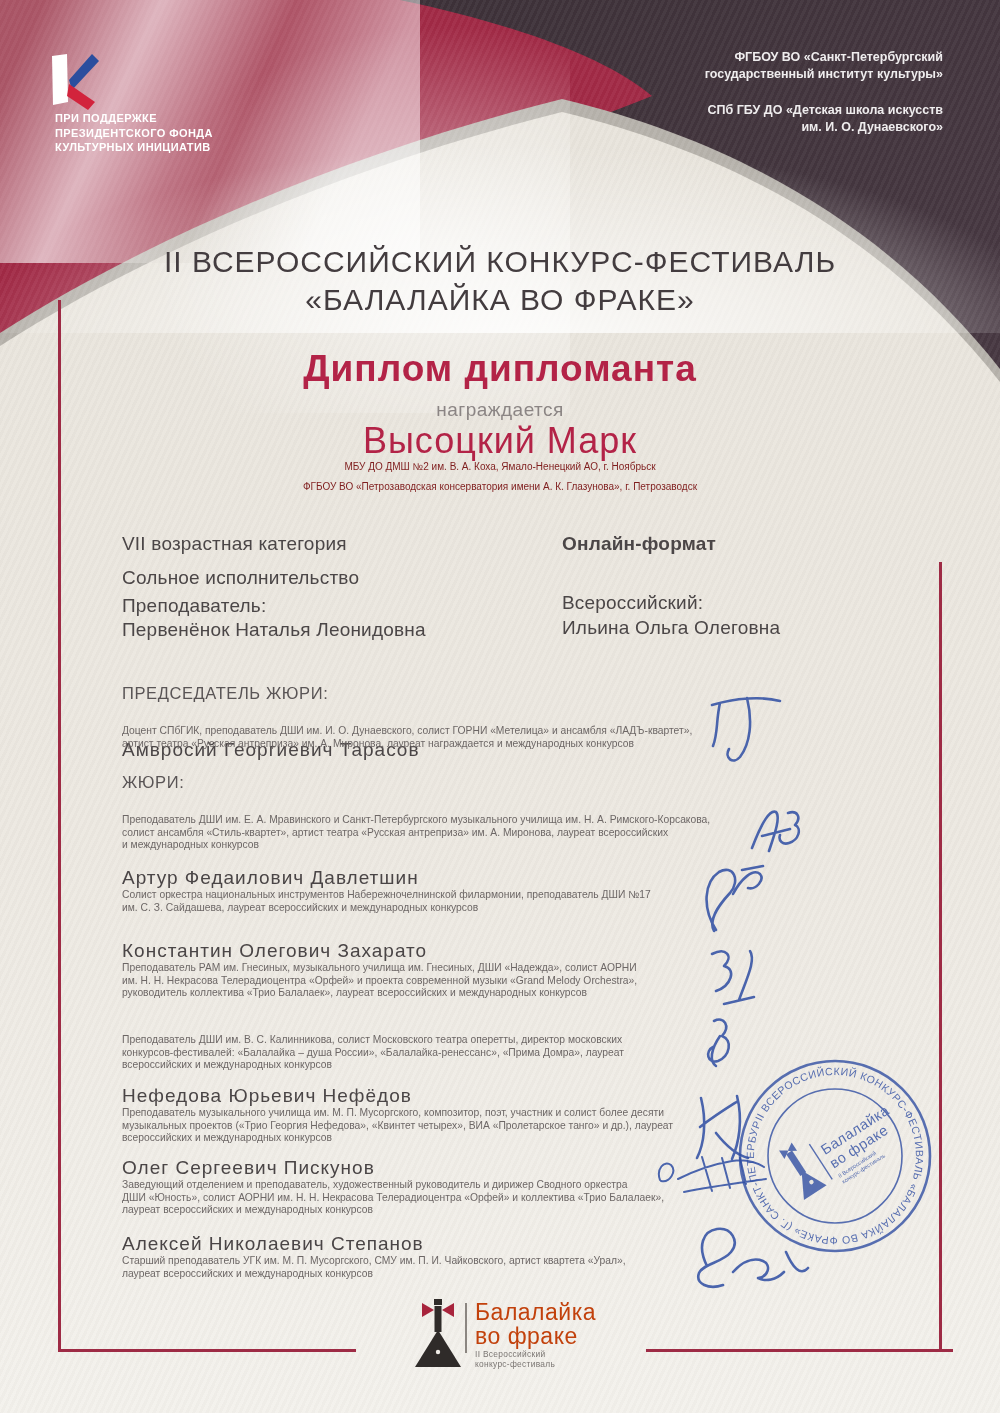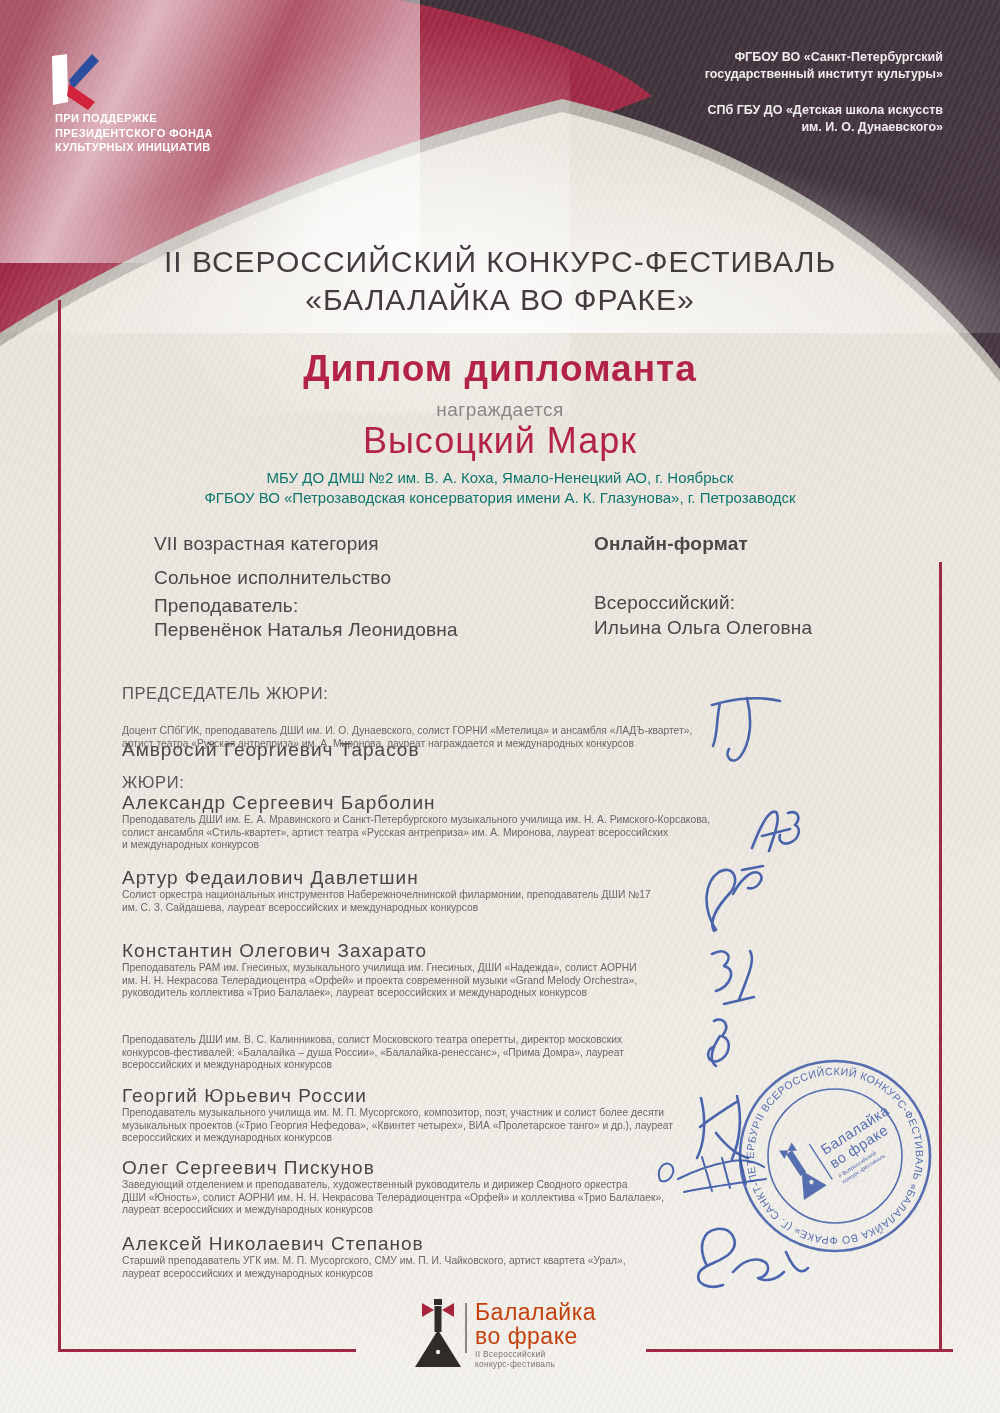--- a/index.html
+++ b/index.html
@@ -23,22 +23,22 @@
   .txt{position:absolute;z-index:3;}
   .pre{white-space:pre-line;}
   .center{left:0;right:0;text-align:center;}
   .badge-text{left:55px;top:111px;color:#fff;font-weight:bold;font-size:11px;line-height:14.5px;letter-spacing:.4px;}
   .orgs{right:57px;top:49px;color:#efedee;font-weight:bold;font-size:12.5px;line-height:17px;text-align:right;}
   .org2{top:102px;}
   .title{top:243px;font-size:30px;line-height:38px;letter-spacing:1px;color:#433c3f;font-weight:500;}
   .diploma{top:348px;font-size:37px;font-weight:bold;letter-spacing:1px;color:#b32347;}
   .awarded{top:399px;font-size:19px;color:#8b8584;letter-spacing:.5px;}
   .recipient{top:420px;font-size:36px;font-weight:500;color:#b32347;letter-spacing:1px;}
-  .schools{top:468px;font-size:15px;line-height:20px;color:#0f766e;}
-  .detail{font-size:19px;color:#4b4647;letter-spacing:.2px;margin-left:32px;}
+  .schools{top:457px;font-size:10px;line-height:20px;color:#7f1d1d;}
+  .detail{font-size:19px;color:#4b4647;letter-spacing:.2px;}
   .d-age{left:122px;top:533px;}  .d-nom{left:122px;top:567px;}
   .d-tlabel{left:122px;top:595px;}  .d-teacher{left:122px;top:619px;}
   .d-format{left:562px;top:533px;font-weight:bold;}  .d-clabel{left:562px;top:592px;}
   .d-cmaster{left:562px;top:617px;}
   .jheading{left:122px;font-size:16.5px;color:#595455;letter-spacing:.6px;}
   .jh1{top:684px;text-align:center;} .jh2{top:773px;}
   .jname{left:122px;font-size:19px;color:#4a4546;letter-spacing:1px;}
   .jdesc{left:122px;width:660px;font-size:10.3px;line-height:12.6px;color:#6d6766;}
   .n1{top:703px;margin-top:36px;} .d1{top:725px;}
   .n2{top:792px;} .d2{top:814px;}
@@ -115,35 +115,34 @@
   <div class="txt detail d-teacher">Первенёнок Наталья Леонидовна</div>
   <div class="txt detail d-format">Онлайн-формат</div>
   <div class="txt detail d-clabel">Всероссийский:</div>
   <div class="txt detail d-cmaster">Ильина Ольга Олеговна</div>
 
   <div class="txt jheading jh1">ПРЕДСЕДАТЕЛЬ ЖЮРИ:</div>
   <div class="txt jname n1">Амвросий Георгиевич Тарасов</div>
   <div class="txt jdesc d1 pre">Доцент СПбГИК, преподаватель ДШИ им. И. О. Дунаевского, солист ГОРНИ «Метелица» и ансамбля «ЛАДЪ-квартет»,
 артист театра «Русская антреприза» им. А. Миронова, лауреат награждается и международных конкурсов</div>
   <div class="txt jheading jh2">ЖЮРИ:</div>
-  <div class="txt jname n2">Александр Сергеевич Барболин</div>
   <div class="txt jdesc d2 pre">Преподаватель ДШИ им. Е. А. Мравинского и Санкт-Петербургского музыкального училища им. Н. А. Римского-Корсакова,
 солист ансамбля «Стиль-квартет», артист театра «Русская антреприза» им. А. Миронова, лауреат всероссийских
 и международных конкурсов</div>
   <div class="txt jname n3">Артур Федаилович Давлетшин</div>
   <div class="txt jdesc d3 pre">Солист оркестра национальных инструментов Набережночелнинской филармонии, преподаватель ДШИ №17
 им. С. З. Сайдашева, лауреат всероссийских и международных конкурсов</div>
   <div class="txt jname n4">Константин Олегович Захарато</div>
   <div class="txt jdesc d4 pre">Преподаватель РАМ им. Гнесиных, музыкального училища им. Гнесиных, ДШИ «Надежда», солист АОРНИ
 им. Н. Н. Некрасова Телерадиоцентра «Орфей» и проекта современной музыки «Grand Melody Orchestra»,
 руководитель коллектива «Трио Балалаек», лауреат всероссийских и международных конкурсов</div>
   <div class="txt jdesc d5 pre">Преподаватель ДШИ им. В. С. Калинникова, солист Московского театра оперетты, директор московских
 конкурсов-фестивалей: «Балалайка – душа России», «Балалайка-ренессанс», «Прима Домра», лауреат
 всероссийских и международных конкурсов</div>
-  <div class="txt jname n6">Георгий Юрьевич России</div>
+  <div class="txt jname n6">Нефедова Юрьевич Нефёдов</div>
   <div class="txt jdesc d6 pre">Преподаватель музыкального училища им. М. П. Мусоргского, композитор, поэт, участник и солист более десяти
 музыкальных проектов («Трио Георгия Нефедова», «Квинтет четырех», ВИА «Пролетарское танго» и др.), лауреат
 всероссийских и международных конкурсов</div>
   <div class="txt jname n7">Олег Сергеевич Пискунов</div>
   <div class="txt jdesc d7 pre">Заведующий отделением и преподаватель, художественный руководитель и дирижер Сводного оркестра
 ДШИ «Юность», солист АОРНИ им. Н. Н. Некрасова Телерадиоцентра «Орфей» и коллектива «Трио Балалаек»,
 лауреат всероссийских и международных конкурсов</div>
   <div class="txt jname n8">Алексей Николаевич Степанов</div>
   <div class="txt jdesc d8 pre">Старший преподаватель УГК им. М. П. Мусоргского, СМУ им. П. И. Чайковского, артист квартета «Урал»,
 лауреат всероссийских и международных конкурсов</div>

